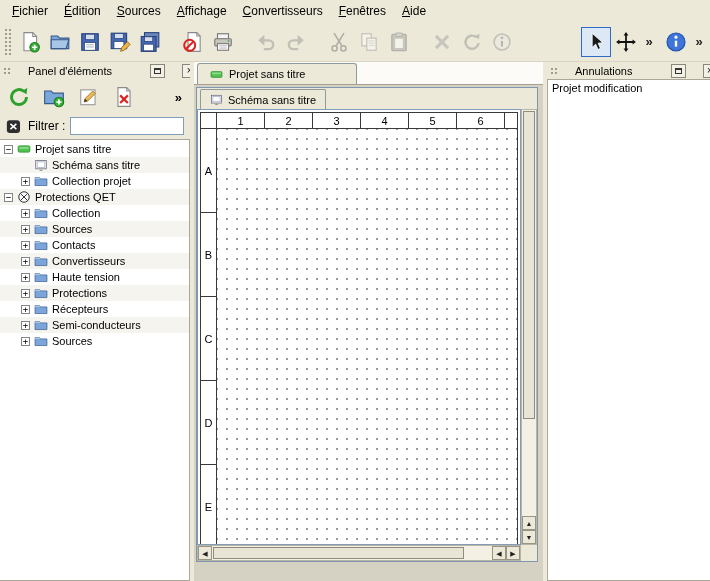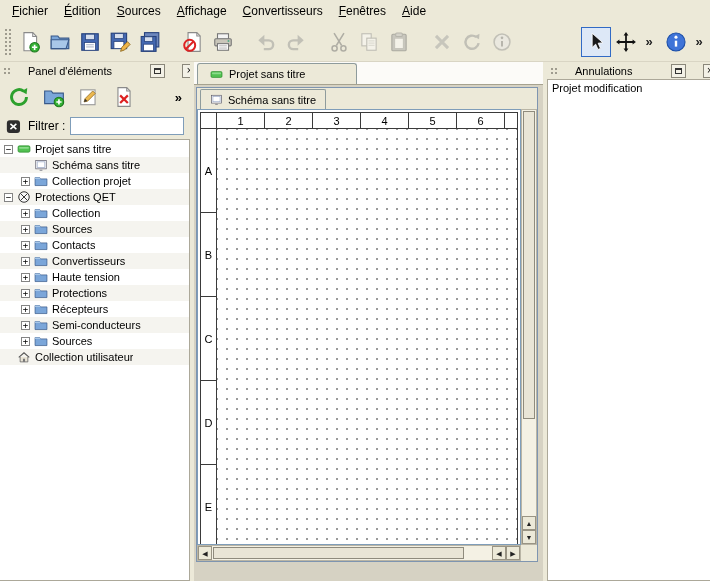--- a/index.html
+++ b/index.html
@@ -496,31 +496,20 @@
           </div>
           <div class="tree-row lvl1">
             <span class="expander plus">+</span>
             <span class="icon">
               <svg viewBox="0 0 20 20">
                 <path d="M1.5 5h6.5l1.5 2h9v9.5h-17z" fill="#7ba6d9" stroke="#38598a"></path>
                 <path d="M1.5 5h6.5l1.5 2h-8z" fill="#a8c7e8"></path>
               </svg>
             </span>
             <span class="tree-label">Sources</span>
-          </div>
-          <div class="tree-row lvl0">
-            <span class="expander none"></span>
-            <span class="icon">
-              <svg viewBox="0 0 20 20">
-                <path d="M2.5 10.5L10 4l7.5 6.5" fill="none" stroke="#555" stroke-width="1.6"></path>
-                <path d="M4.5 10v7h11v-7" fill="#e8e3d5" stroke="#555"></path>
-                <rect x="8.5" y="12.5" width="3" height="4.5" fill="#777"></rect>
-              </svg>
-            </span>
-            <span class="tree-label">Collection utilisateur</span>
           </div>
         </div>
     </div>
 
     <div class="splitter"></div>
 
     <div class="center">
       <div class="project-tabbar">
         <div class="project-tab">
           <span class="icon sm">

